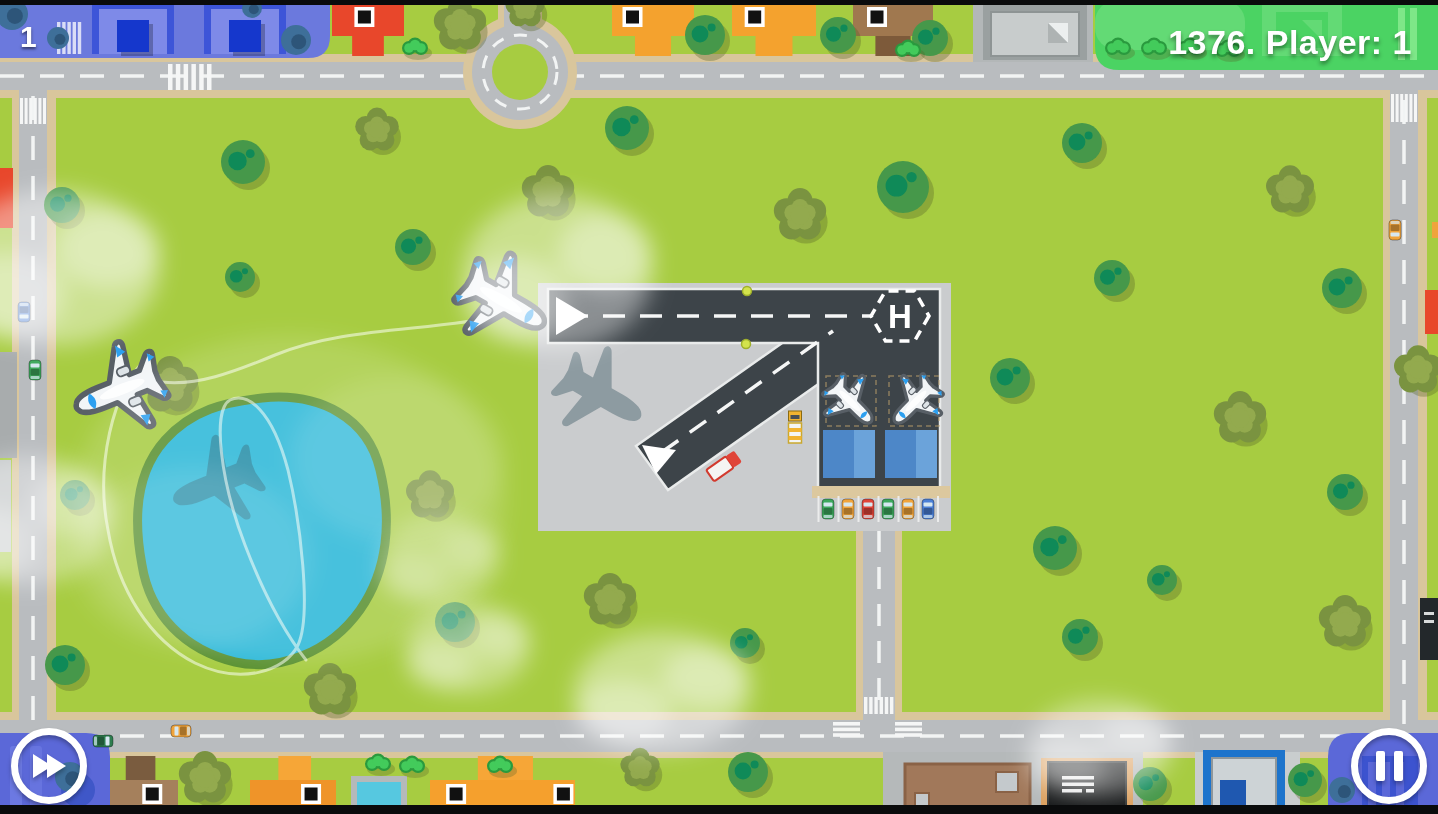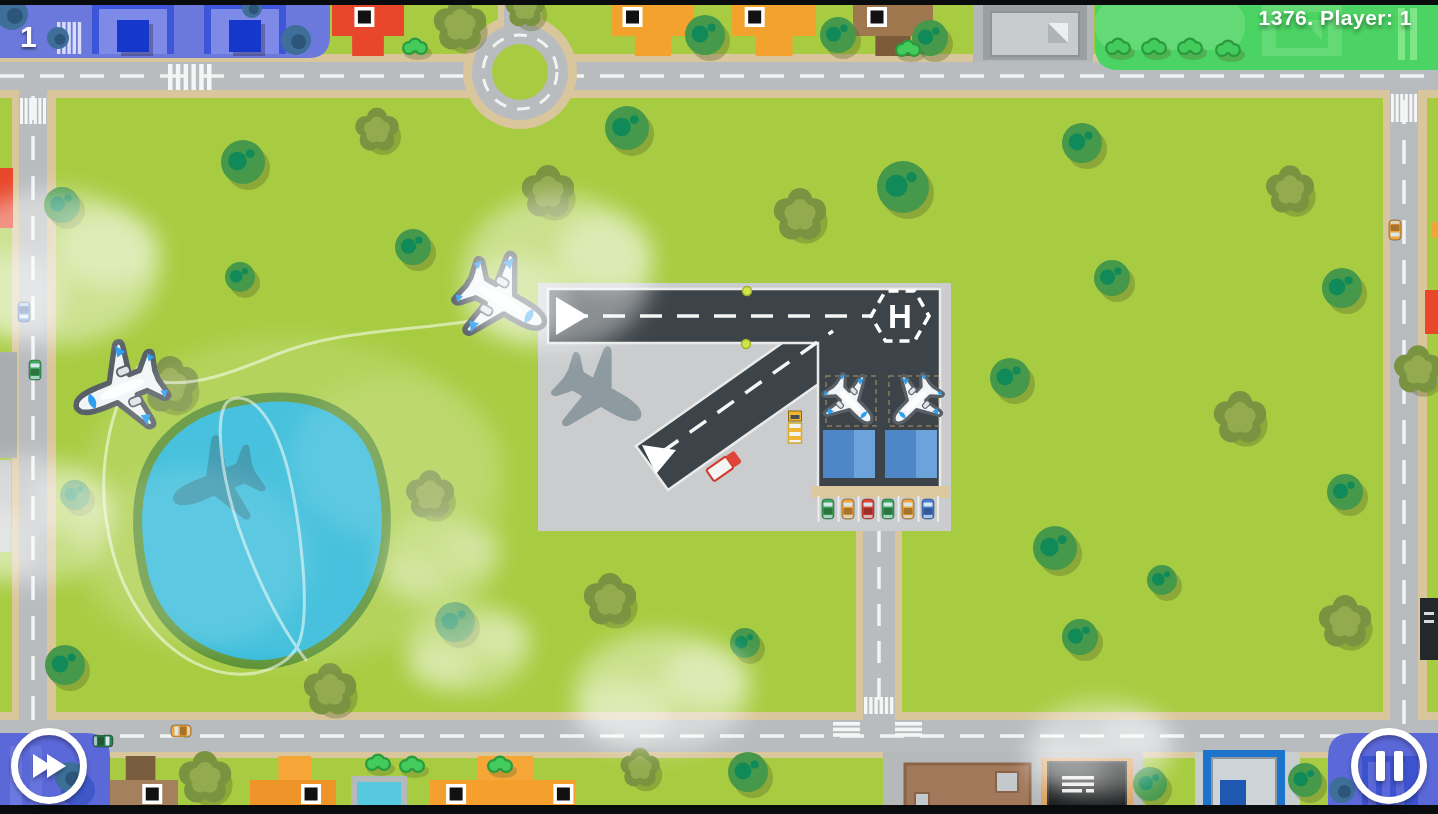--- a/index.html
+++ b/index.html
@@ -1,19 +1,19 @@
 <!DOCTYPE html>
 <html><head>
 <meta charset="utf-8">
 <style>
   html,body{margin:0;padding:0;background:#000;}
   .stage{position:relative;width:1438px;height:814px;overflow:hidden;background:#a7cc41;font-family:"Liberation Sans",sans-serif;}
   .stage svg{position:absolute;left:0;top:0;}
   .hud-level{position:absolute;left:20px;top:20px;font-size:30px;font-weight:bold;color:#fff;text-shadow:0 2px 3px rgba(0,0,0,.55);}
-  .hud-score{position:absolute;right:26px;top:6px;font-size:21px;font-weight:bold;color:#fff;letter-spacing:.5px;text-shadow:0 3px 4px rgba(0,0,0,.45);}
+  .hud-score{position:absolute;right:26px;top:23px;font-size:34px;font-weight:bold;color:#fff;letter-spacing:.5px;text-shadow:0 3px 4px rgba(0,0,0,.45);}
   .btn{position:absolute;width:76px;height:76px;border-radius:50%;border:7px solid #fff;background:transparent;display:flex;align-items:center;justify-content:center;cursor:pointer;padding:0;filter:drop-shadow(0 3px 2px rgba(0,0,0,.3));box-sizing:border-box;}
   .btn.ff{left:11px;bottom:10px;}
   .btn.pause{right:11px;bottom:10px;}
   .ff-tris{display:flex;align-items:center;}
   .tri{width:0;height:0;border-left:19px solid #fff;border-top:12px solid transparent;border-bottom:12px solid transparent;}
   .tri + .tri{margin-left:-5px;}
   .pause-bars{display:flex;gap:9px;}
   .pause-bars i{display:block;width:9px;height:30px;background:#fff;border-radius:2px;}
 </style>
 </head>

